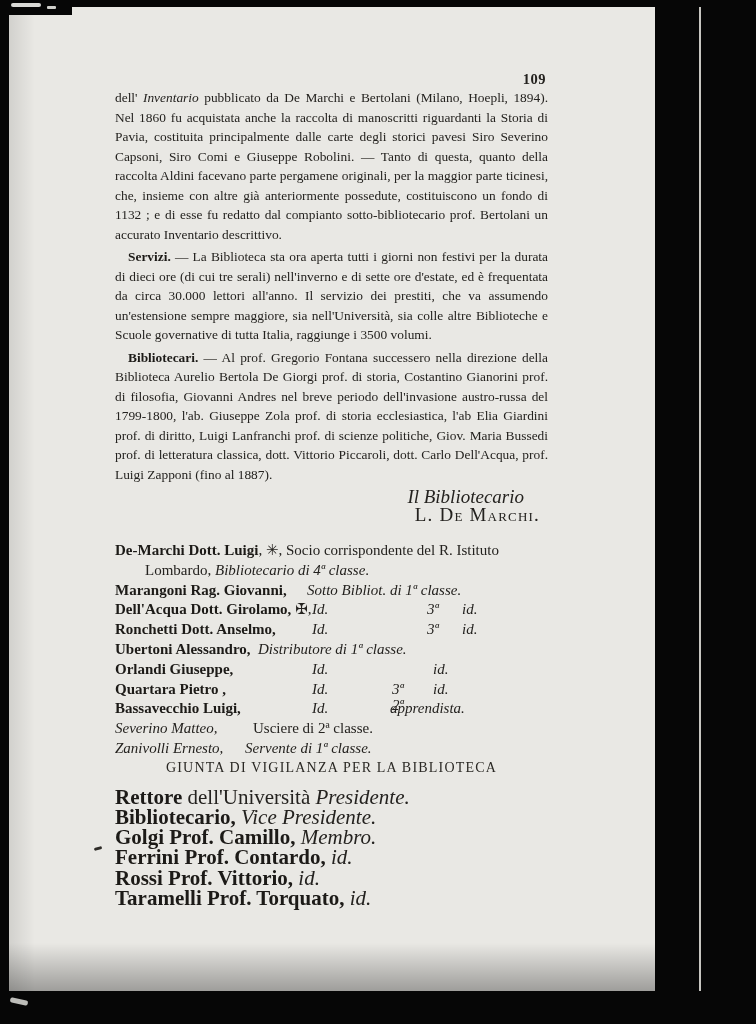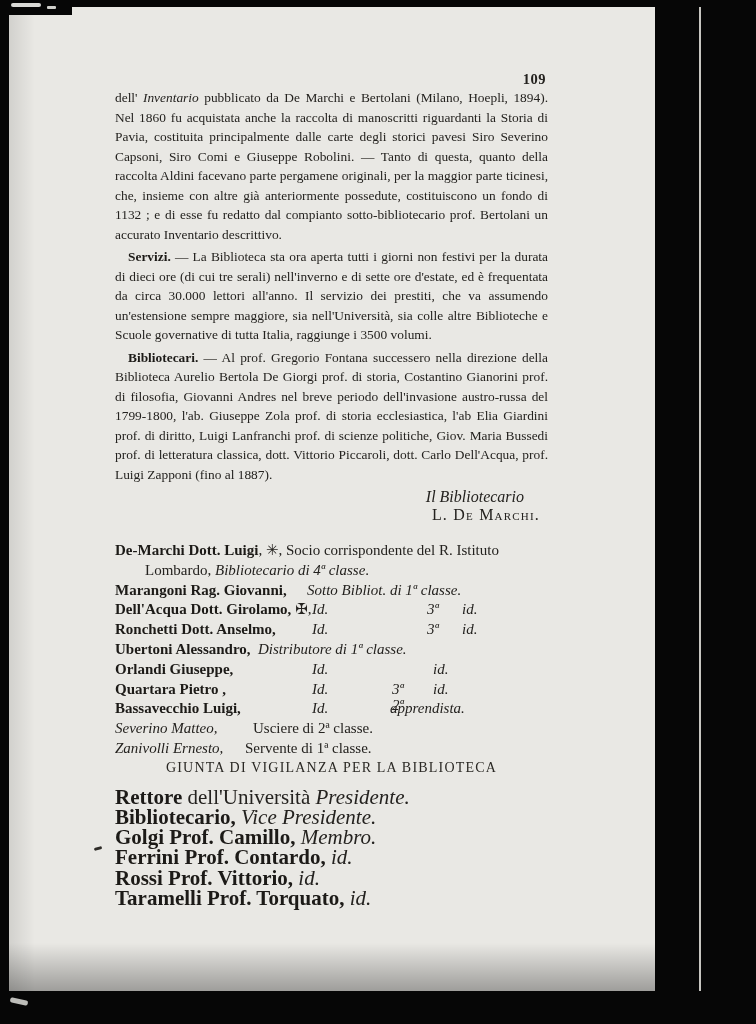--- a/index.html
+++ b/index.html
@@ -55,21 +55,21 @@
     margin: 0 0 3px 0;
     font-size: 13.4px; line-height: 19.5px;
     text-align: justify;
   }
   p.para.indented { text-indent: 13px; }
 
   .s-b { font-weight: bold; color: #1c1a17; }
   .s-i { font-style: italic; }
   .s-n { }
 
-  .signature { margin-top: 4px; text-align: right; font-size: 16px; line-height: 18px; }
+  .signature { margin-top: 4px; text-align: right; font-size: 19px; line-height: 18px; }
   .sig-role { font-style: italic; padding-right: 24px; }
   .sig-name { font-variant: small-caps; letter-spacing: 1.2px; padding-right: 8px; }
 
   .staff { margin-top: 17px; }
   .staff-row {
     position: relative;
     font-size: 15px; line-height: 19.8px;
     white-space: pre;
   }
   .staff-row.indented { padding-left: 30px; }
@@ -106,21 +106,21 @@
         <div class="staff-row"><span class="s-b">De-Marchi Dott. Luigi</span><span class="s-n">, ✳, Socio corrispondente del R. Istituto</span></div>
         <div class="staff-row indented"><span class="s-n">Lombardo, </span><span class="s-i">Bibliotecario di 4ª classe</span><span class="s-n">.</span></div>
         <div class="staff-row"><span class="s-b">Marangoni Rag. Giovanni,</span><span class="s-i" style="position: absolute; left: 192px;">Sotto Bibliot. di 1ª classe.</span></div>
         <div class="staff-row"><span class="s-b">Dell'Acqua Dott. Girolamo, </span><span class="s-n">✠,</span><span class="s-i" style="position: absolute; left: 197px;">Id.</span><span class="s-i" style="position: absolute; left: 312px;">3ª</span><span class="s-i" style="position: absolute; left: 347px;">id.</span></div>
         <div class="staff-row"><span class="s-b">Ronchetti Dott. Anselmo,</span><span class="s-i" style="position: absolute; left: 197px;">Id.</span><span class="s-i" style="position: absolute; left: 312px;">3ª</span><span class="s-i" style="position: absolute; left: 347px;">id.</span></div>
         <div class="staff-row"><span class="s-b">Ubertoni Alessandro,</span><span class="s-i" style="position: absolute; left: 143px;">Distributore di 1ª classe.</span></div>
         <div class="staff-row"><span class="s-b">Orlandi Giuseppe,</span><span class="s-i" style="position: absolute; left: 197px;">Id.</span><span class="s-i" style="position: absolute; left: 277px; margin-top: 36px;">2ª</span><span class="s-i" style="position: absolute; left: 318px;">id.</span></div>
         <div class="staff-row"><span class="s-b">Quartara Pietro ,</span><span class="s-i" style="position: absolute; left: 197px;">Id.</span><span class="s-i" style="position: absolute; left: 277px;">3ª</span><span class="s-i" style="position: absolute; left: 318px;">id.</span></div>
         <div class="staff-row"><span class="s-b">Bassavecchio Luigi,</span><span class="s-i" style="position: absolute; left: 197px;">Id.</span><span class="s-i" style="position: absolute; left: 275px;">apprendista.</span></div>
         <div class="staff-row"><span class="s-i">Severino Matteo,</span><span class="s-n" style="position: absolute; left: 138px;">Usciere di 2ª classe.</span></div>
-        <div class="staff-row"><span class="s-i">Zanivolli Ernesto,</span><span class="s-n" style="position: absolute; left: 130px;">Servente di 1ª classe.</span></div>
+        <div class="staff-row"><span class="s-i">Zanivolli Ernesto,</span><span class="s-n" style="position: absolute; left: 130px; font-style: italic;">Servente di 1ª classe.</span></div>
       </div>
 
     <div class="giunta-heading">GIUNTA DI VIGILANZA PER LA BIBLIOTECA</div>
 
     <div class="giunta">
         <div class="giunta-row"><span class="s-b">Rettore</span><span class="s-n"> dell'Università </span><span class="s-i">Presidente.</span></div>
         <div class="giunta-row"><span class="s-b">Bibliotecario, </span><span class="s-i">Vice Presidente.</span></div>
         <div class="giunta-row"><span class="s-b">Golgi Prof. Camillo, </span><span class="s-i">Membro.</span></div>
         <div class="giunta-row"><span class="s-b">Ferrini Prof. Contardo, </span><span class="s-i">id.</span></div>
         <div class="giunta-row"><span class="s-b">Rossi Prof. Vittorio, </span><span class="s-i">id.</span></div>

